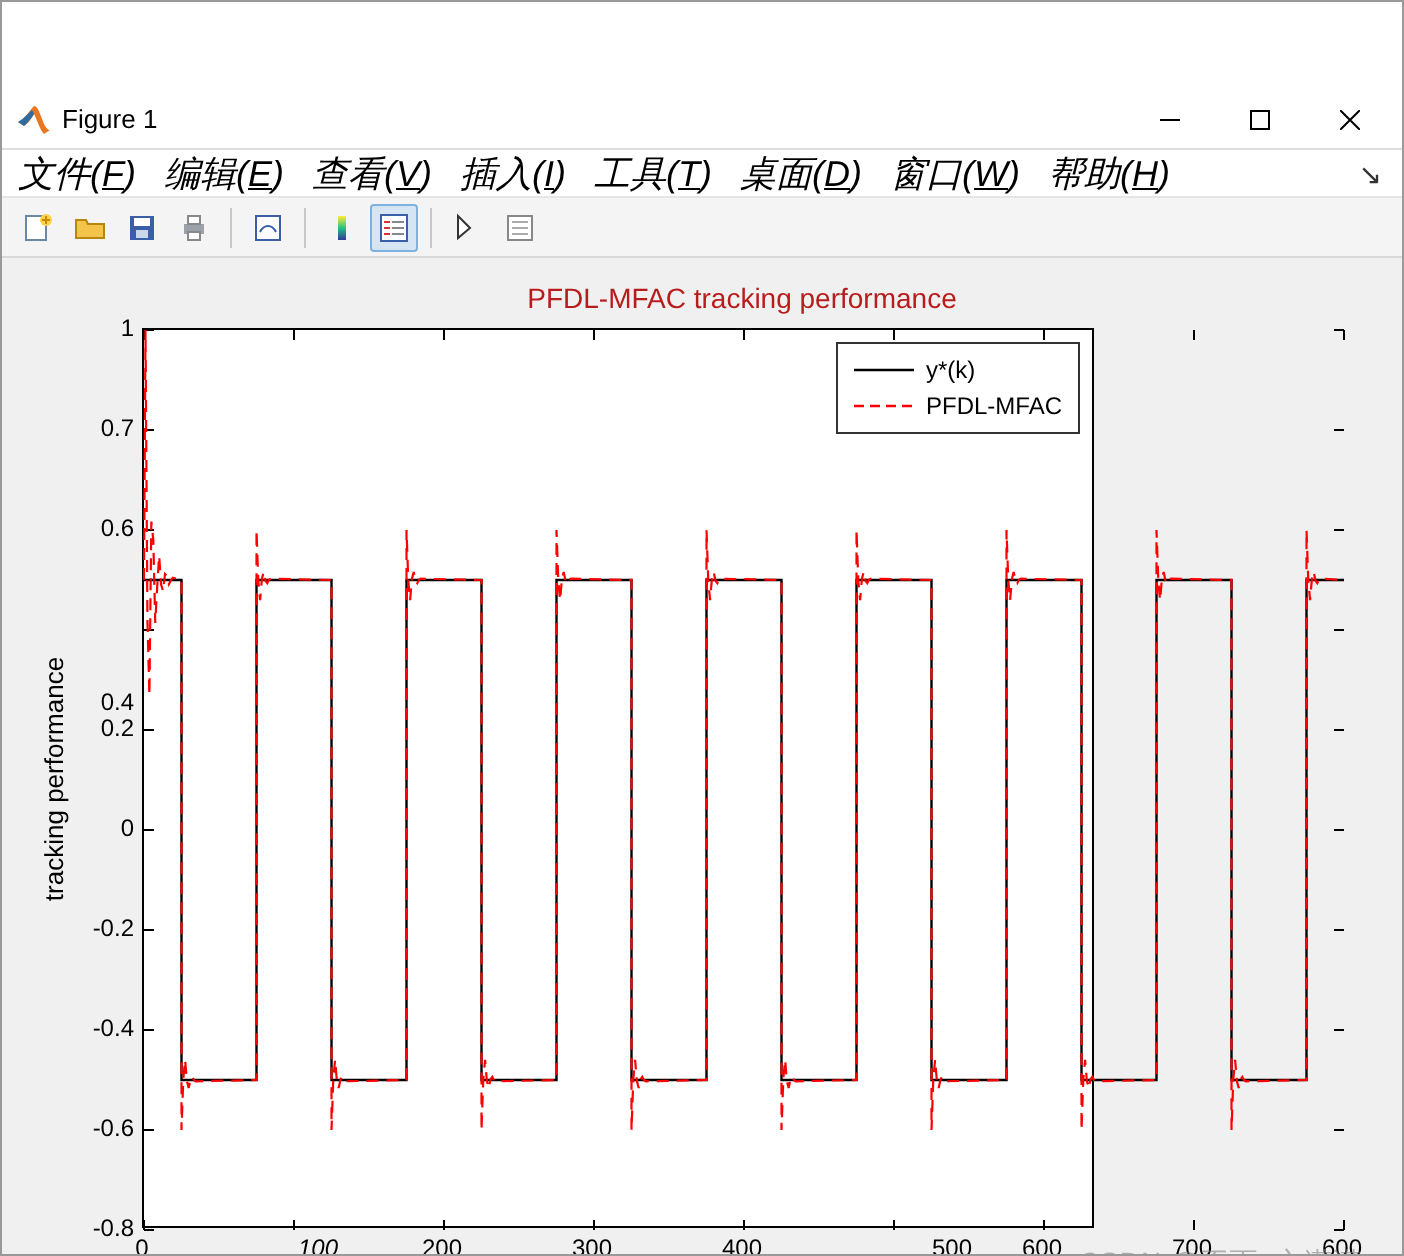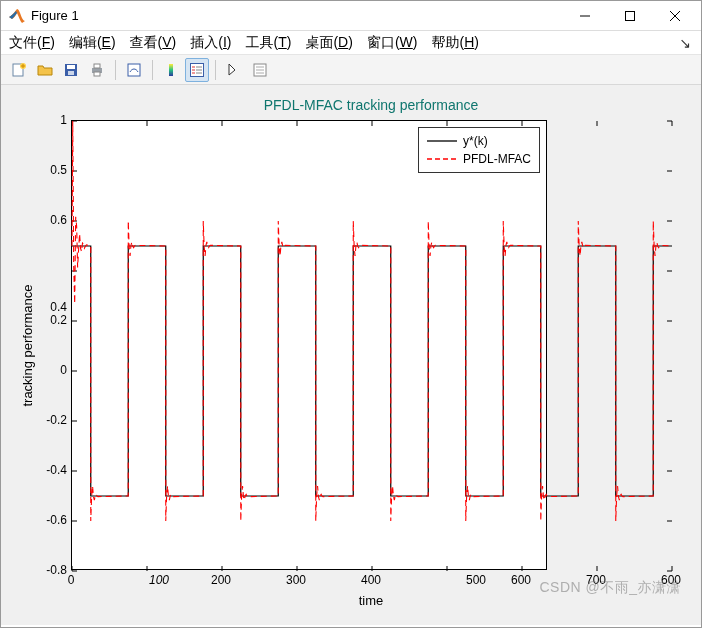--- a/index.html
+++ b/index.html
@@ -12,20 +12,21 @@
     overflow: hidden;
     border: 1px solid #999;
   }
   
   .titlebar {
     height: 30px;
     background: #fff;
     border-bottom: 1px solid #ddd;
     display: flex; align-items: center;
     padding: 0 4px;
+    margin-top: 44px;
   }
   .titlebar .ticon {
     width: 16px; height: 16px; margin: 0 6px 0 4px;
     flex-shrink: 0;
   }
   .titlebar .ttitle { flex: 0 0 auto; color: #000; font-size: 13px;}
   .titlebar .spacer { flex: 1; }
   .winbtn {
     width: 45px; height: 28px;
     display: flex; align-items: center; justify-content: center;
@@ -35,21 +36,21 @@
   
   .menubar {
     height: 24px;
     background: #fff;
     display: flex; align-items: center;
     padding: 0 8px;
     gap: 14px;
     border-bottom: 1px solid #e5e5e5;
     position: relative;
   }
-  .menubar .menuitem { color: #000; cursor: default; font-size: 14px;}
+  .menubar .menuitem { color: #000; cursor: default; font-size: 18px; font-style: italic;}
   .menubar .menuitem u { text-decoration: underline; }
   .menubar .pin {
     position: absolute; right: 10px; top: 4px;
     font-size: 14px; color: #333;
   }
   
   .toolbar {
     height: 30px;
     background: #f4f4f4;
     border-bottom: 1px solid #d8d8d8;
@@ -79,21 +80,21 @@
     position: absolute;
     left: 70px; top: 35px;
     width: 476px; height: 450px;
     background: #fff;
     border: 1px solid #000;
   }
   .charttitle {
     position: absolute;
     left: 70px; top: 12px;
     width: 600px; text-align: center;
-    font-size: 14px; color: #0f766e;
+    font-size: 14px; color: #b91c1c;
   }
   .ylabel-wrap {
     position: absolute;
     left: 16px; top: 35px;
     width: 20px; height: 450px;
     display: flex; align-items: center; justify-content: center;
   }
   .ylabel-wrap > span {
     transform: rotate(-90deg);
     white-space: nowrap;
@@ -309,21 +310,21 @@
 
   <div id="ytick-container">
       <div class="ytick" style="position: absolute; top: 485px;">-0.8</div>
       <div class="ytick" style="position: absolute; top: 435px;">-0.6</div>
       <div class="ytick" style="position: absolute; top: 385px;">-0.4</div>
       <div class="ytick" style="position: absolute; top: 335px;">-0.2</div>
       <div class="ytick" style="position: absolute; top: 285px;">0</div>
       <div class="ytick" style="position: absolute; top: 235px;">0.2</div>
       <div class="ytick" style="position: absolute; top: 185px; margin-top: 37px;">0.4</div>
       <div class="ytick" style="position: absolute; top: 135px;">0.6</div>
-      <div class="ytick" style="position: absolute; top: 85px;">0.5</div>
+      <div class="ytick" style="position: absolute; top: 85px;">0.7</div>
       <div class="ytick" style="position: absolute; top: 35px;">1</div>
     </div>
   <div id="xtick-container">
       <div class="xtick" style="position: absolute; left: 70px;">0</div>
       <div class="xtick" style="position: absolute; left: 158px; font-style: italic;">100</div>
       <div class="xtick" style="position: absolute; left: 220px;">200</div>
       <div class="xtick" style="position: absolute; left: 295px;">300</div>
       <div class="xtick" style="position: absolute; left: 370px;">400</div>
       <div class="xtick" style="position: absolute; left: 445px; margin-left: 30px;">500</div>
       <div class="xtick" style="position: absolute; left: 520px;">600</div>

